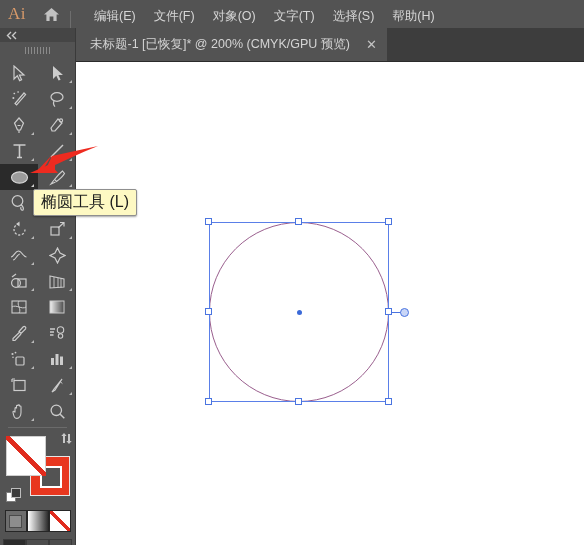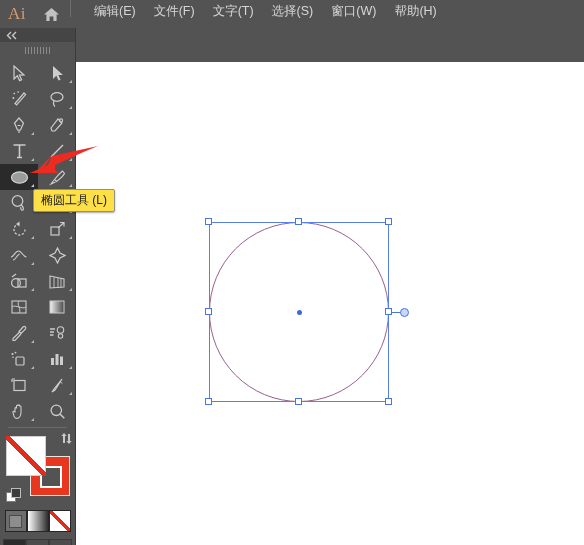--- a/index.html
+++ b/index.html
@@ -7,21 +7,21 @@
     width: 584px; height: 545px;
     background: #535353;
     font-family: "Liberation Sans", "DejaVu Sans", sans-serif;
     overflow: hidden;
   }
   #app { position: relative; width: 584px; height: 545px; }
 
   
   .menubar {
     position: absolute; left: 0; top: 0; width: 548px; height: 28px;
-    background: #535353; display: flex; align-items: flex-start;
+    background: #535353; display: flex; align-items: flex-end;
   }
   .ai-logo {
     width: 34px; height: 28px; display: flex; align-items: center; justify-content: center;
     color: #d89a6a; font-size: 17px; font-weight: 400; letter-spacing: .5px;
     font-family: "Liberation Serif", serif;
   }
   .home-icon {
     width: 34px; height: 28px; display: flex; align-items: center; justify-content: center;
   }
   .vsep { width: 1px; height: 17px; background: #6e6e6e; margin: 0 4px 0 2px; }
@@ -166,22 +166,22 @@
   .draw-row { display: flex; justify-content: center; margin-top: 7px; }
   .draw-btn {
     width: 23px; height: 21px; background: #4c4c4c; border: 1px solid #3a3a3a;
     display: flex; align-items: center; justify-content: center;
   }
   .draw-btn.active { background: #2c2c2c; }
 
   
   .tooltip {
     position: absolute; left: 33px; top: 189px;
-    background: #fde047; border: 1px solid #8f8f8f; border-radius: 2px;
-    padding: 2px 7px; font-size: 12px; color: #1d1d1d; white-space: nowrap;
+    background: #fef9c3; border: 1px solid #8f8f8f; border-radius: 2px;
+    padding: 2px 7px; font-size: 16px; color: #1d1d1d; white-space: nowrap;
     box-shadow: 0 1px 2px rgba(0,0,0,.35); z-index: 40;
   }
 
   
   .annot-arrow { position: absolute; left: 22px; top: 140px; z-index: 50; pointer-events: none; }
 
   svg.ico { display: block; }
 </style>
 </head>
 <body>
@@ -192,27 +192,33 @@
     <div class="ai-logo">Ai</div>
     <div class="home-icon">
       <svg class="ico" width="17" height="15" viewBox="0 0 17 15">
         <path d="M8.5 1 L16 7.6 L13.6 7.6 L13.6 14 L10.4 14 L10.4 9.4 L6.6 9.4 L6.6 14 L3.4 14 L3.4 7.6 L1 7.6 Z" fill="#c2c2c2"></path>
       </svg>
     </div>
     <div class="vsep"></div>
     <div class="menus">
       <div class="menu-item">编辑(E)</div>
       <div class="menu-item">文件(F)</div>
+      <div class="menu-item">对象(O)</div>
       <div class="menu-item">文字(T)</div>
       <div class="menu-item">选择(S)</div>
-      <div class="menu-item">窗口(W)</div>
       <div class="menu-item">帮助(H)</div>
     </div>
   </div>
 
+  <div class="tabbar">
+    <div class="tab">
+      <span class="tab-title">未标题-1 [已恢复]* @ 200% (CMYK/GPU 预览)</span>
+      <span class="tab-close">✕</span>
+    </div>
+  </div>
 
   <div class="canvas-area">
 
     <div class="circle-shape" style="left:133px; top:160px; width:180px; height:180px;"></div>
 
     <div class="sel-box" style="left:133px; top:160px; width:180px; height:180px;"></div>
 
     <div class="rot-line" style="left:313px; top:250px; width:13px;"></div>
     <div class="rot-widget" style="left:324px; top:246px;"></div>
 

